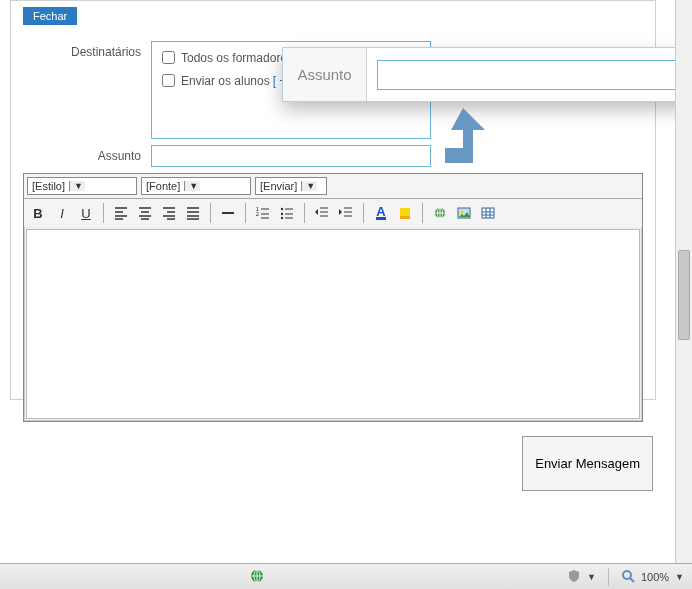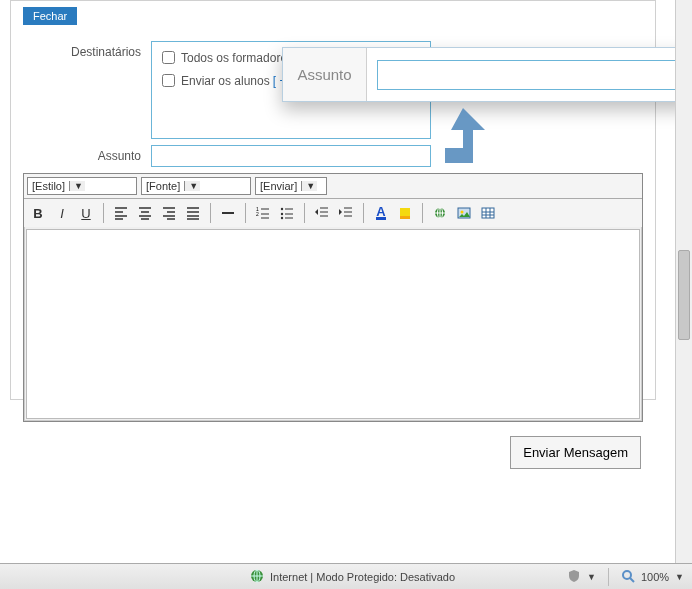--- a/index.html
+++ b/index.html
@@ -143,24 +143,24 @@
   }
   .source-row {
     text-align: center;
     margin: 14px 0 10px;
     font-size: 12px;
     color: #555;
   }
   .source-row input { margin-right: 6px; vertical-align: middle;}
   .send-btn {
     float: right;
-    margin: 8px 14px 12px;
+    margin: 8px 2px 12px;
     background: #f5f5f5;
     border: 1px solid #999;
-    padding: 8px 12px;
+    padding: 19px 12px;
     font-size: 13px;
     cursor: pointer;
     font-family: Arial;
   }
   
   
   .callout {
     position: absolute;
     top: 47px;
     left: 282px;
@@ -399,21 +399,20 @@
 
 <div class="statusbar">
   <div class="sb-left">
     <span class="globe">
       <svg width="14" height="14">
           <circle cx="7" cy="7" r="6" fill="#3a8f3a"></circle>
           <path stroke="#cfe" stroke-width="1" fill="none" d="M1 7h12M7 1v12"></path>
           <ellipse cx="7" cy="7" rx="3" ry="6" fill="none" stroke="#cfe"></ellipse>
         </svg>
     </span>
-    <span>Internet | Modo Protegido: Desativado</span>
   </div>
   <div class="sb-right">
     <span>
       <svg width="14" height="14">
           <path fill="#999" d="M7 1l5 2v4c0 3-2 5-5 6-3-1-5-3-5-6V3z"></path>
         </svg>
     </span>
     <span class="zoom-dd">▼</span>
     <span class="sb-sep"></span>
     <span>

